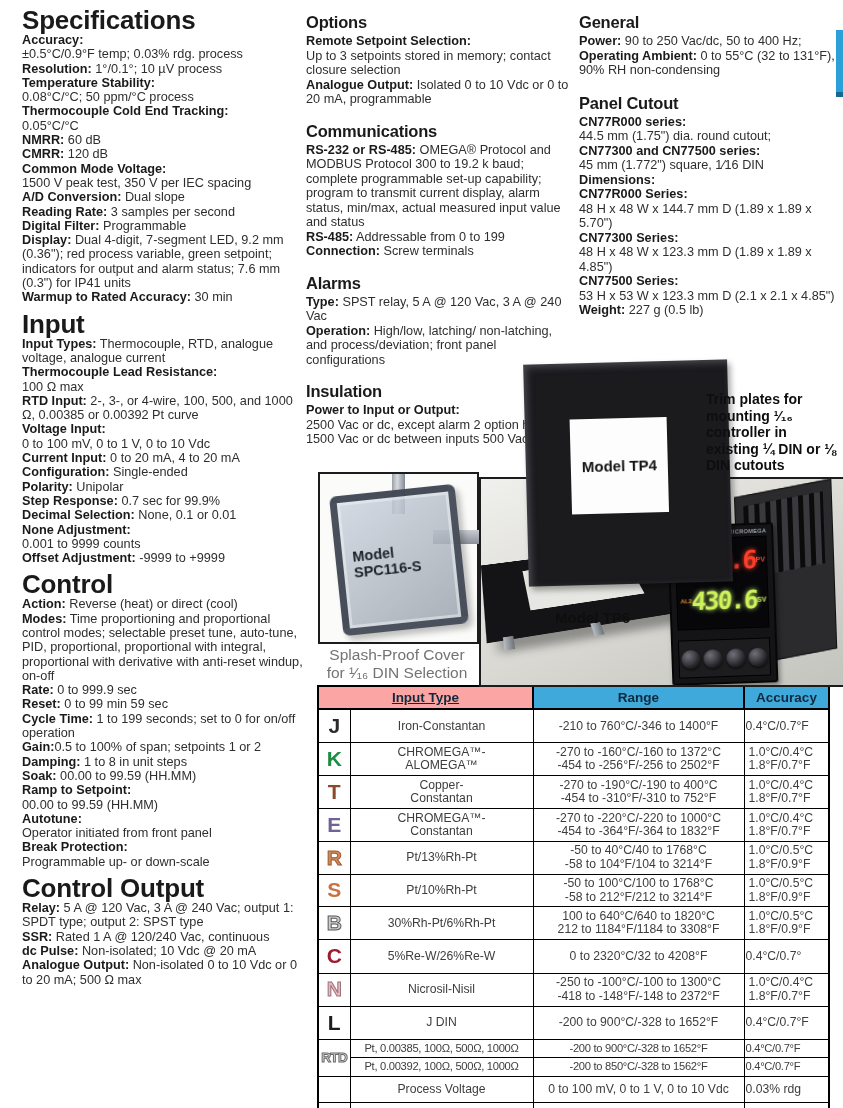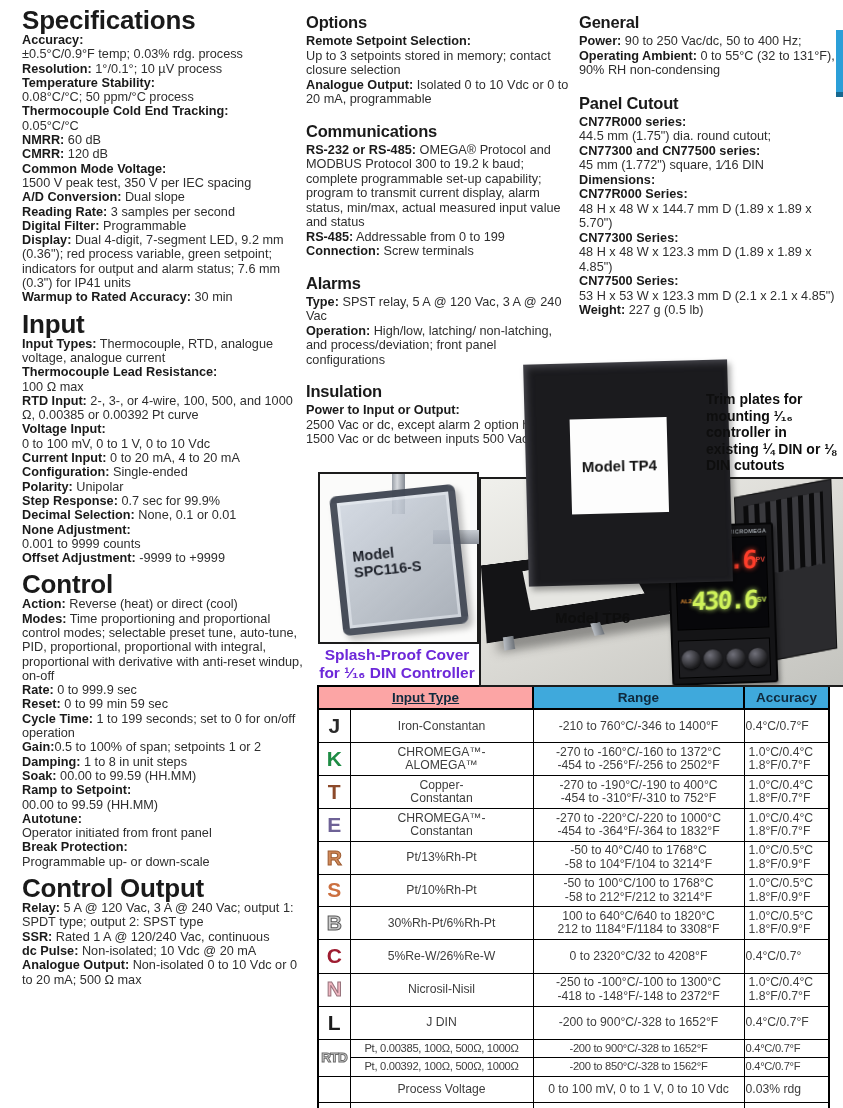--- a/index.html
+++ b/index.html
@@ -34,22 +34,22 @@
 
   .spc-box{position:absolute;left:318px;top:472px;width:157px;height:168px;border:2px solid #1c1c1c;background:#fbfbfa;z-index:3;}
   .spc-stem{position:absolute;left:72px;top:0;width:13px;height:40px;background:linear-gradient(90deg,#9aa0a8,#d7dade 40%,#848a93);}
   .spc-arm{position:absolute;right:-2px;top:56px;width:46px;height:14px;background:linear-gradient(180deg,#c7ccd2,#8b9099);}
   .spc-cover{position:absolute;left:16px;top:16px;width:112px;height:126px;transform:rotate(-6deg);
              background:linear-gradient(145deg,rgba(205,212,222,.85),rgba(150,158,170,.8));
              border:7px solid rgba(48,54,66,.82);border-radius:7px;
              box-shadow:inset 0 0 0 3px rgba(240,244,248,.5), 4px 5px 6px rgba(0,0,0,.25);
              display:flex;align-items:center;}
   .spc-label{font-weight:bold;font-size:14.5px;line-height:16px;color:#20242c;padding-left:10px;width:80px;}
-  .spc-caption{position:absolute;left:310px;top:646px;width:174px;text-align:center;font-weight:bold;
-               font-size:15.5px;line-height:17.5px;color:#6d28d9;}
+  .spc-caption{position:absolute;left:310px;top:646px;width:174px;text-align:center;font-weight:normal;
+               font-size:15.5px;line-height:17.5px;color:#737373;}
 
   .photo-box{position:absolute;left:479px;top:477px;width:362px;height:206px;border:2px solid #1c1c1c;
              background:linear-gradient(155deg,#f0f0ec 0%,#dddcd7 45%,#c4c4bf 100%);z-index:2;overflow:hidden;}
   .tp6-wrap{position:absolute;left:4px;top:48px;width:196px;height:118px;
             transform:perspective(430px) rotateX(52deg) rotateZ(-13deg);}
   .tp6-plate{width:100%;height:100%;background:#141416;position:relative;box-shadow:10px 14px 10px rgba(0,0,0,.35);}
   .tp6-hole{position:absolute;left:42px;top:20px;width:112px;height:64px;background:#e6e6e2;}
   .tp6-leg{position:absolute;width:9px;height:16px;background:linear-gradient(90deg,#b9bec4,#6d7278);bottom:-12px;}
   .tp6-label{position:absolute;left:74px;top:130px;font-weight:bold;font-size:15px;color:#0e0e0e;}
 
@@ -202,21 +202,21 @@
 
   <div class="spc-box">
     <div class="spc-stem"></div>
     <div class="spc-arm"></div>
     <div class="spc-cover">
       <span class="spc-label">Model SPC116-S</span>
     </div>
   </div>
   <div class="spc-caption">
     <div>Splash-Proof Cover</div>
-    <div>for ¹⁄₁₆ DIN Controller</div>
+    <div>for ¹⁄₁₆ DIN Selection</div>
   </div>
 
   <div class="photo-box">
     <div class="tp6-wrap">
       <div class="tp6-plate">
         <div class="tp6-hole"></div>
         <div class="tp6-leg" style="left:14px;"></div>
         <div class="tp6-leg" style="left:92px;"></div>
         <div class="tp6-leg" style="left:168px;"></div>
       </div>

